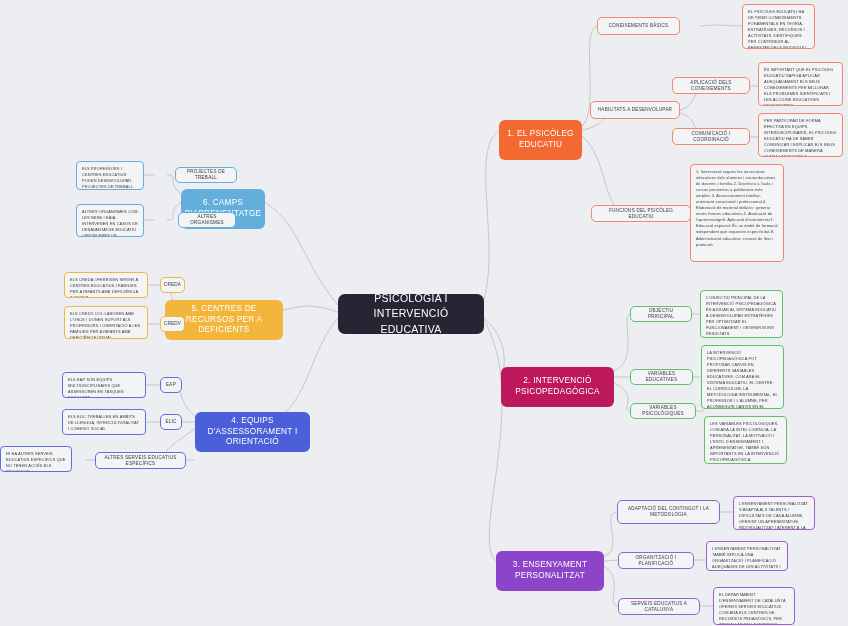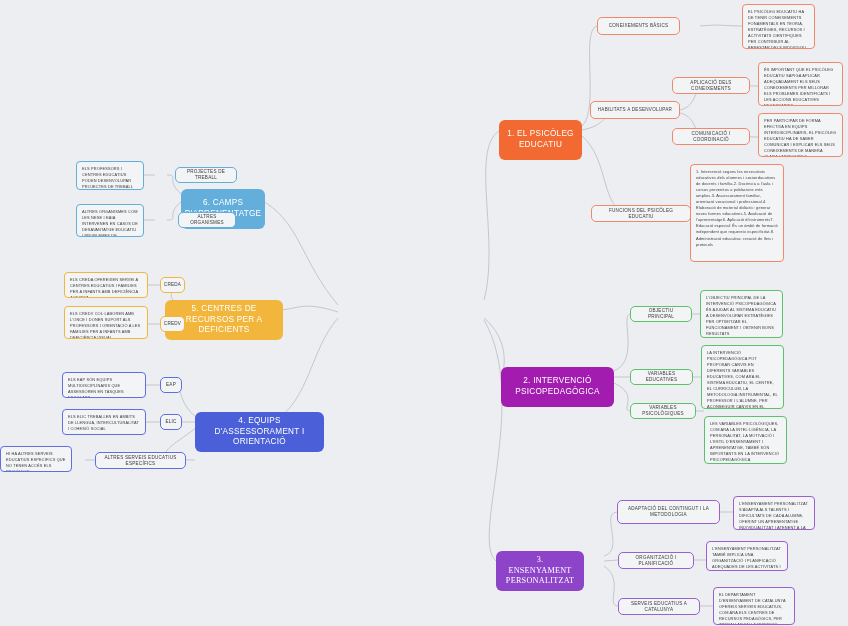--- a/index.html
+++ b/index.html
@@ -48,21 +48,21 @@
   .c-blue   .sub,.c-blue   .note{border-color:#63aedb;}
   .c-yellow .sub,.c-yellow .note{border-color:#f2b63c;}
   .c-indigo .sub,.c-indigo .note{border-color:#5f6fe0;}
   .c-green  .sub,.c-green  .note{border-color:#5cc26a;}
   .c-purple .sub,.c-purple .note{border-color:#9b5fd0;}
 
   .b-orange{background:#f26932;}
   .b-blue{background:#63aedb;}
   .b-yellow{background:#f2b63c;}
   .b-indigo{background:#4a5fd8;}
-  .b-green{background:#a21caf;}
+  .b-green{background:#be185d;}
   .b-purple{background:#8e44c9;}
 </style>
 </head>
 <body>
 
 <div id="canvas">
 
   <svg class="links" viewBox="0 0 848 626">
     <g fill="none" stroke="#b9bcc4" stroke-width="0.8">
 
@@ -115,20 +115,21 @@
       <path d="M160 285 L 148 285"></path>
       <path d="M160 324 L 148 324"></path>
 
       <path d="M181 194 C 165 180, 180 175, 167 175"></path>
       <path d="M181 202 C 165 215, 180 220, 167 220"></path>
       <path d="M155 175 L 144 175"></path>
       <path d="M155 220 L 144 220"></path>
     </g>
   </svg>
 
+  <div class="node central" style="left:338px;top:294px;width:146px;height:40px;">PSICOLOGIA I INTERVENCIÓ EDUCATIVA</div>
 
   <div class="c-orange">
     <div class="node branch b-orange" style="left:499px;top:120px;width:83px;height:21px;">1. EL PSICÒLEG EDUCATIU</div>
 
     <div class="node sub" style="left:597px;top:17px;width:83px;height:18px;">CONEIXEMENTS BÀSICS</div>
     <div class="node note" style="left:742px;top:4px;width:73px;height:45px;">EL PSICÒLEG EDUCATIU HA DE TENIR CONEIXEMENTS FONAMENTALS EN TEORIA, ESTRATÈGIES, RECURSOS I ACTIVITATS CIENTÍFIQUES PER CONTRIBUIR AL BENESTAR DELS INDIVIDUS I GRUPS EN L'ÀMBIT DE L'EDUCACIÓ</div>
 
     <div class="node sub" style="left:590px;top:101px;width:90px;height:18px;">HABILITATS A DESENVOLUPAR</div>
 
     <div class="node sub" style="left:672px;top:77px;width:78px;height:17px;">APLICACIÓ DELS CONEIXEMENTS</div>
@@ -155,21 +156,21 @@
     <div class="node branch b-yellow" style="left:165px;top:300px;width:118px;height:21px;">5. CENTRES DE RECURSOS PER A DEFICIENTS</div>
 
     <div class="node sub" style="left:160px;top:277px;width:25px;height:16px;">CREDA</div>
     <div class="node note" style="left:64px;top:272px;width:84px;height:26px;">ELS CREDA OFEREIXEN SERVEI A CENTRES EDUCATIUS I FAMÍLIES PER A INFANTS AMB DEFICIÈNCIA AUDITIVA</div>
 
     <div class="node sub" style="left:160px;top:316px;width:25px;height:16px;">CREDV</div>
     <div class="node note" style="left:64px;top:306px;width:84px;height:33px;">ELS CREDV COL·LABOREN AMB L'ONCE I DONEN SUPORT ALS PROFESSORS I ORIENTACIÓ A LES FAMÍLIES PER A INFANTS AMB DEFICIÈNCIA VISUAL</div>
   </div>
 
   <div class="c-indigo">
-    <div class="node branch b-indigo" style="left:195px;top:412px;width:129px;height:20px;">4. EQUIPS D'ASSESSORAMENT I ORIENTACIÓ</div>
+    <div class="node branch b-indigo" style="left:195px;top:412px;width:115px;height:20px;">4. EQUIPS D'ASSESSORAMENT I ORIENTACIÓ</div>
 
     <div class="node sub" style="left:160px;top:377px;width:22px;height:16px;">EAP</div>
     <div class="node note" style="left:62px;top:372px;width:84px;height:26px;">ELS EAP SÓN EQUIPS MULTIDISCIPLINARIS QUE ASSESSOREN EN TASQUES ESCOLARS</div>
 
     <div class="node sub" style="left:160px;top:414px;width:22px;height:16px;">ELIC</div>
     <div class="node note" style="left:62px;top:409px;width:84px;height:26px;">ELS ELIC TREBALLEN EN ÀMBITS DE LLENGUA, INTERCULTURALITAT I COHESIÓ SOCIAL</div>
 
     <div class="node sub" style="left:95px;top:452px;width:91px;height:17px;">ALTRES SERVEIS EDUCATIUS ESPECÍFICS</div>
     <div class="node note" style="left:0px;top:446px;width:72px;height:26px;">HI HA ALTRES SERVEIS EDUCATIUS ESPECÍFICS QUE NO TENEN ACCÉS ELS PSICÒLEGS</div>
   </div>
@@ -181,21 +182,21 @@
     <div class="node note" style="left:700px;top:290px;width:83px;height:48px;">L'OBJECTIU PRINCIPAL DE LA INTERVENCIÓ PSICOPEDAGÒGICA ÉS AJUDAR AL SISTEMA EDUCATIU A DESENVOLUPAR ESTRATÈGIES PER OPTIMITZAR EL FUNCIONAMENT I OBTENIR BONS RESULTATS</div>
 
     <div class="node sub" style="left:630px;top:369px;width:63px;height:16px;">VARIABLES EDUCATIVES</div>
     <div class="node note" style="left:701px;top:345px;width:83px;height:64px;">LA INTERVENCIÓ PSICOPEDAGÒGICA POT PROPOSAR CANVIS EN DIFERENTS VARIABLES EDUCATIVES, COM ARA EL SISTEMA EDUCATIU, EL CENTRE, EL CURRÍCULUM, LA METODOLOGIA INSTRUMENTAL, EL PROFESSOR I L'ALUMNE, PER ACONSEGUIR CANVIS EN EL FUNCIONAMENT DEL SISTEMA EDUCATIU</div>
 
     <div class="node sub" style="left:630px;top:403px;width:66px;height:16px;">VARIABLES PSICOLÒGIQUES</div>
     <div class="node note" style="left:704px;top:416px;width:83px;height:48px;">LES VARIABLES PSICOLÒGIQUES, COM ARA LA INTEL·LIGÈNCIA, LA PERSONALITAT, LA MOTIVACIÓ I L'ESTIL D'ENSENYAMENT I APRENENTATGE, TAMBÉ SÓN IMPORTANTS EN LA INTERVENCIÓ PSICOPEDAGÒGICA</div>
   </div>
 
   <div class="c-purple">
-    <div class="node branch b-purple" style="left:496px;top:551px;width:88px;height:20px;font-family:Liberation Serif, serif;">3. ENSENYAMENT PERSONALITZAT</div>
+    <div class="node branch b-purple" style="left:496px;top:551px;width:108px;height:20px;">3. ENSENYAMENT PERSONALITZAT</div>
 
     <div class="node sub" style="left:617px;top:500px;width:103px;height:24px;">ADAPTACIÓ DEL CONTINGUT I LA METODOLOGIA</div>
     <div class="node note" style="left:733px;top:496px;width:82px;height:34px;">L'ENSENYAMENT PERSONALITZAT S'ADAPTA ALS TALENTS I DIFICULTATS DE CADA ALUMNE, OFERINT UN APRENENTATGE INDIVIDUALITZAT I ATENENT A LA DIVERSITAT I INCLUSIÓ</div>
 
     <div class="node sub" style="left:618px;top:552px;width:76px;height:17px;">ORGANITZACIÓ I PLANIFICACIÓ</div>
     <div class="node note" style="left:706px;top:541px;width:82px;height:30px;">L'ENSENYAMENT PERSONALITZAT TAMBÉ IMPLICA UNA ORGANITZACIÓ I PLANIFICACIÓ ADEQUADES DE LES ACTIVITATS I ESPAIS EDUCATIUS</div>
 
     <div class="node sub" style="left:618px;top:598px;width:82px;height:17px;">SERVEIS EDUCATIUS A CATALUNYA</div>
     <div class="node note" style="left:713px;top:587px;width:82px;height:38px;">EL DEPARTAMENT D'ENSENYAMENT DE CATALUNYA OFEREIX SERVEIS EDUCATIUS, COM ARA ELS CENTRES DE RECURSOS PEDAGÒGICS, PER TREBALLAR EN LA INSERCIÓ SOCIAL I ALTRES ASPECTES EDUCATIUS</div>
   </div>

